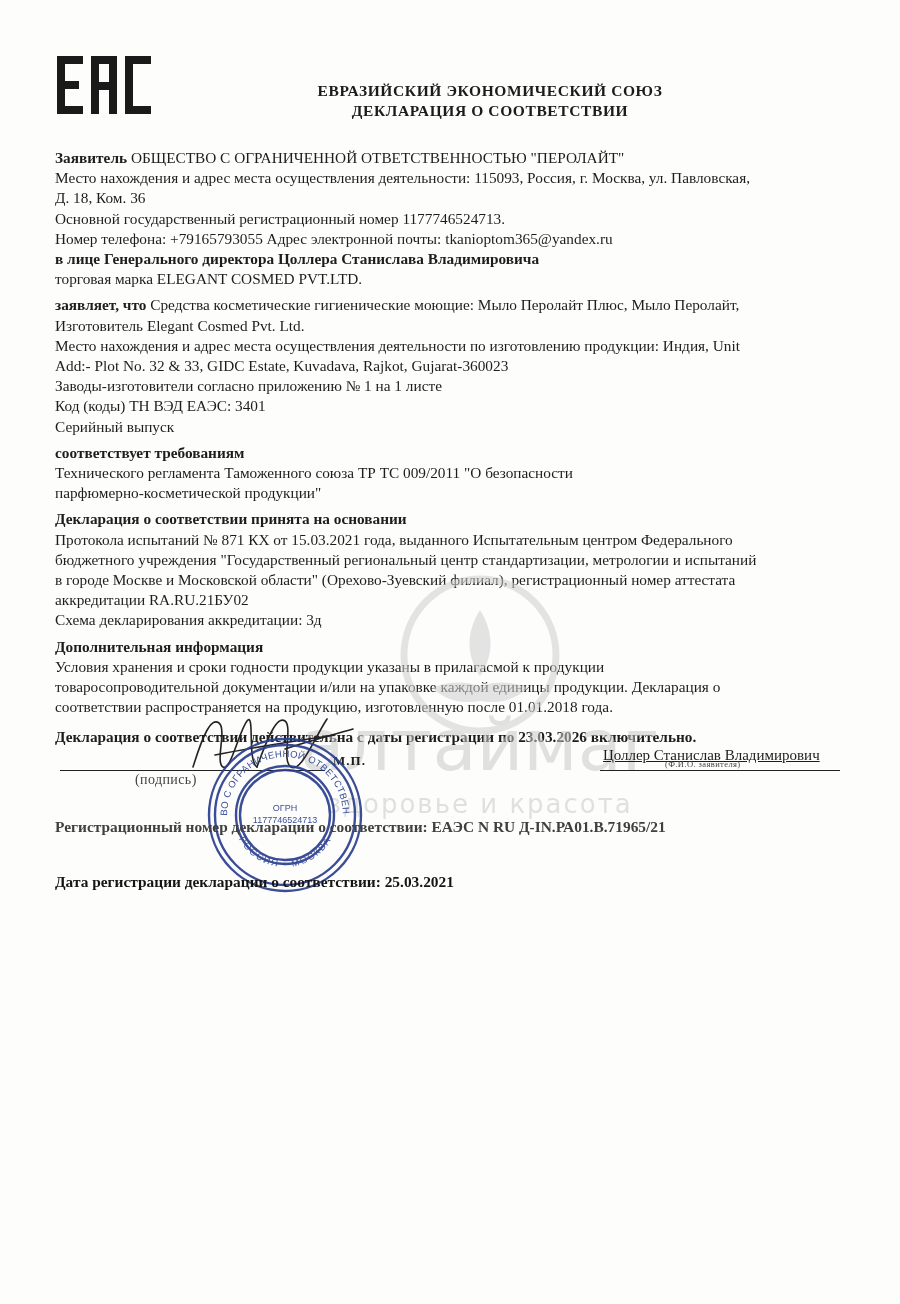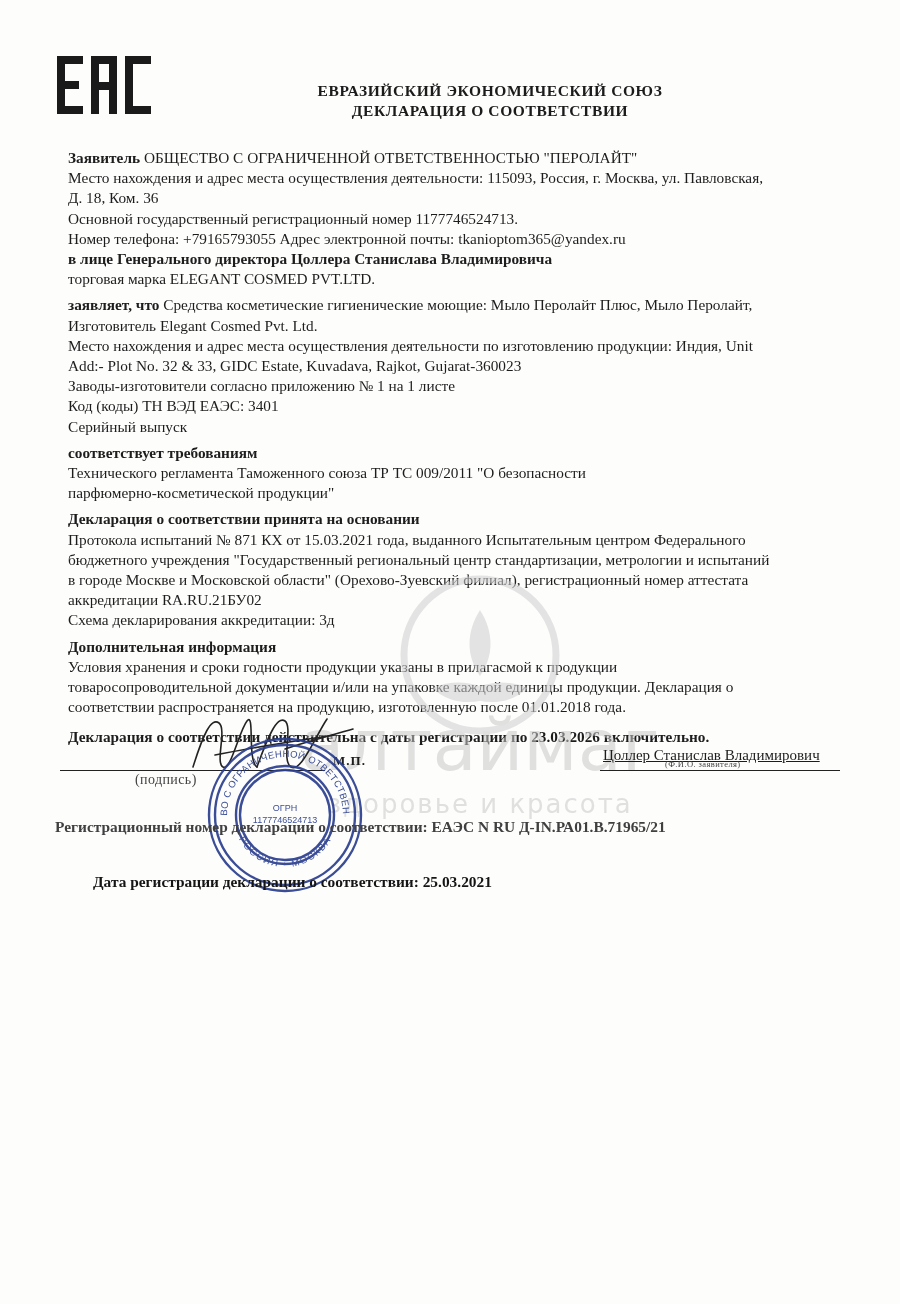--- a/index.html
+++ b/index.html
@@ -59,21 +59,21 @@
   .content {
     position: absolute;
     left: 55px;
     top: 148px;
     width: 790px;
     font-size: 15.3px;
     line-height: 20.2px;
     color: #1d1d1d;
   }
   .p {
-    margin: 0 0 0 13px;
+    margin: 0 0 0 0;
     padding: 0;
   }
   .b { font-weight: bold; }
   .gap-sm { margin-top: 6px; }
   .gap-md { margin-top: 10px; }
 
   
   .sign-area {
     position: absolute;
     left: 55px;
@@ -173,21 +173,20 @@
     font-weight: bold;
     color: #404040;
   }
   .reg-date {
     position: absolute;
     left: 55px;
     top: 873px;
     font-size: 15.4px;
     font-weight: bold;
     color: #151515;
-    margin-left: 38px;
   }
 </style>
 </head>
 <body>
 
 <div class="page">
 
   <div class="header">
 
     <div class="eac-mark">

